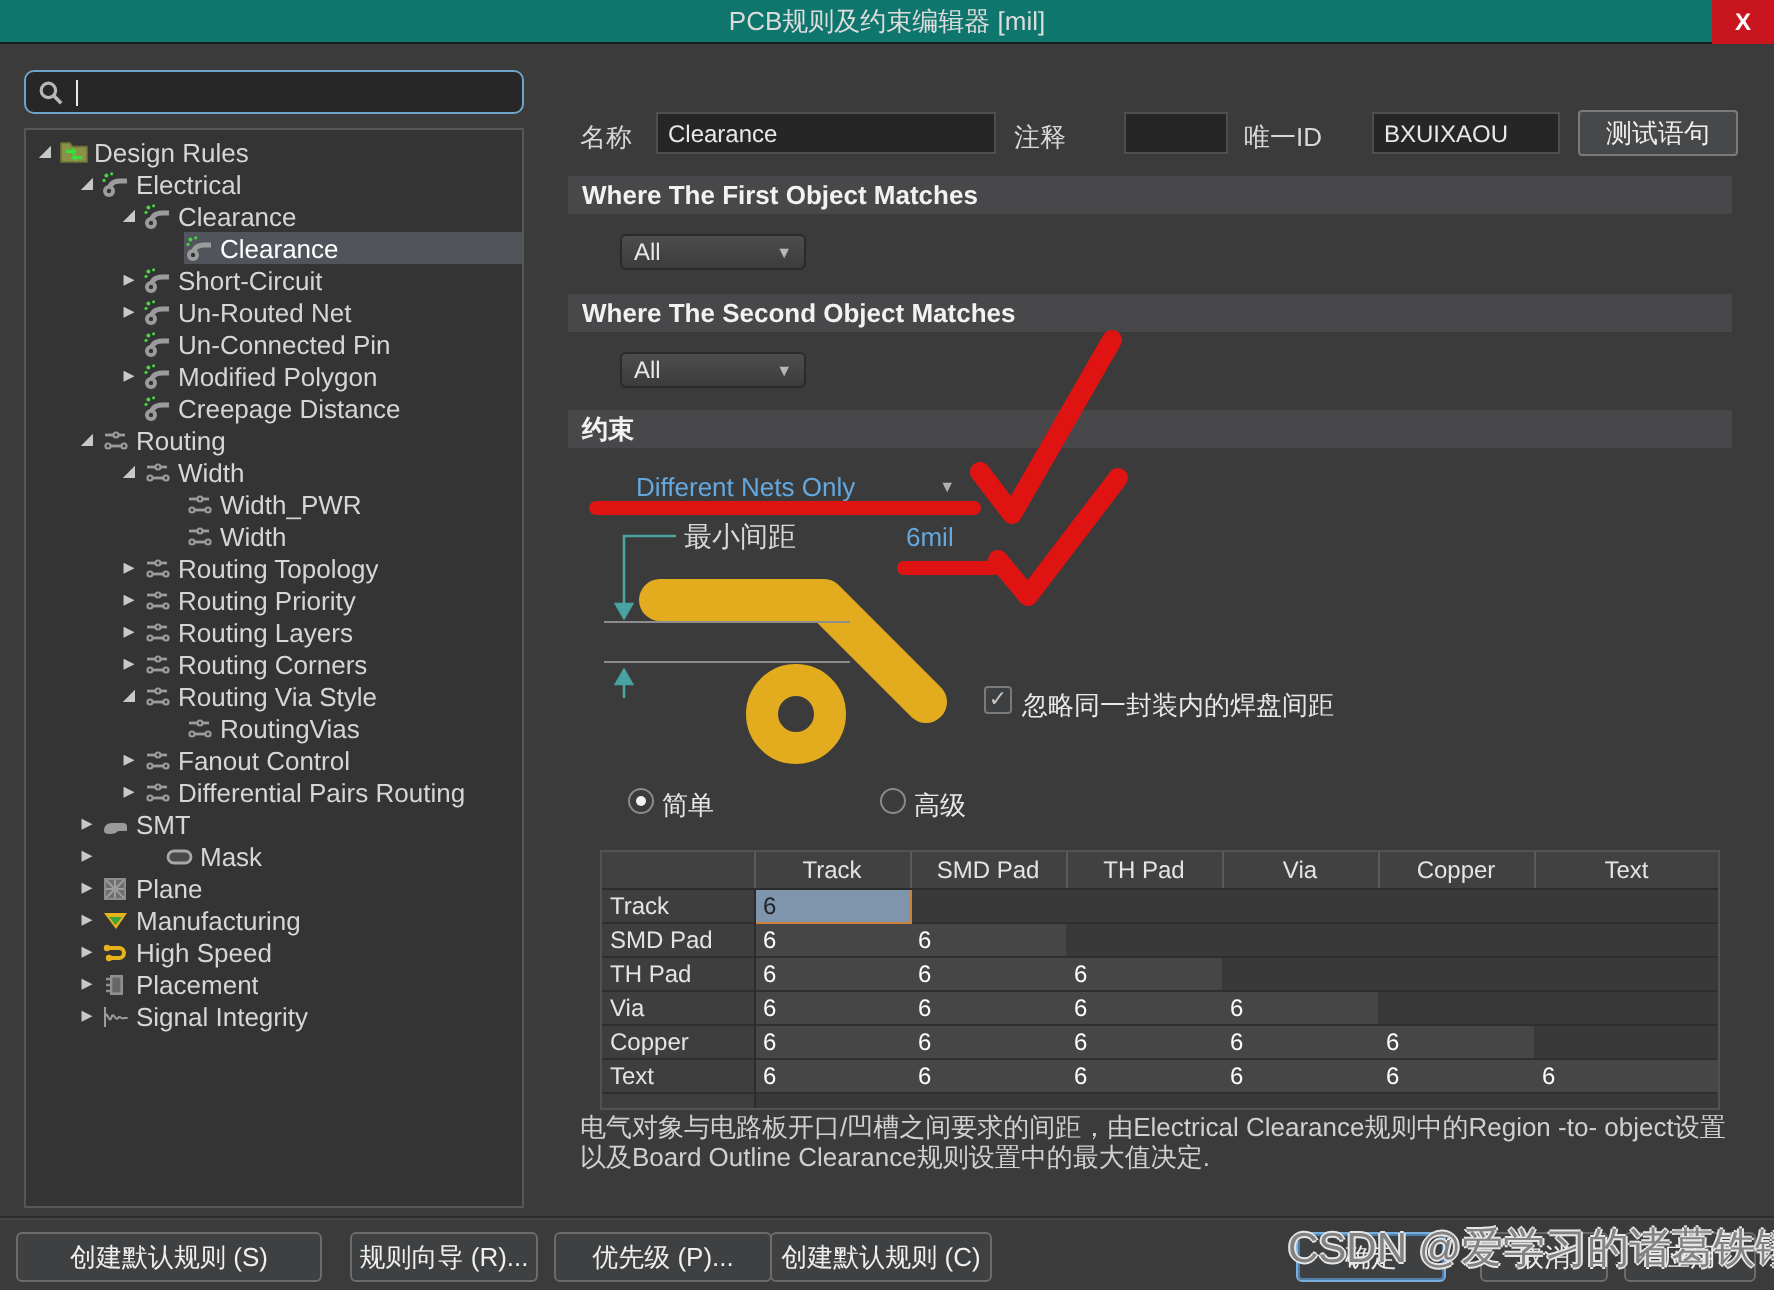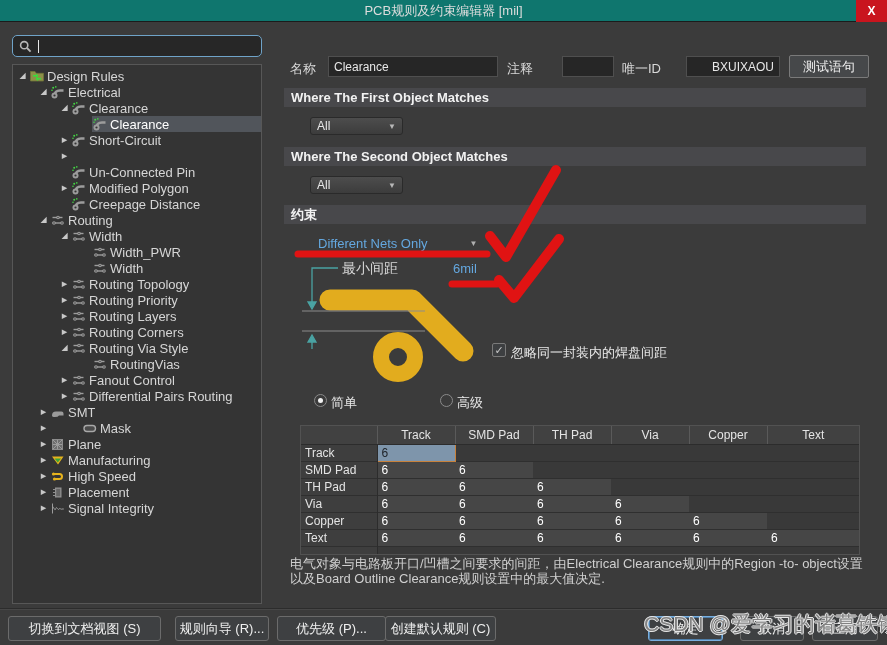--- a/index.html
+++ b/index.html
@@ -159,66 +159,79 @@
             <circle cx="2.2" cy="1.8" r="1" fill="#43d643"></circle>
             <circle cx="4.8" cy="0.9" r="0.8" fill="#43d643"></circle>
             <circle cx="1" cy="4.2" r="0.8" fill="#43d643"></circle>
           </svg>
         </span>
         <span class="lbl">Short-Circuit</span>
       </span>
     </div>
     <div class="tree-row" style="padding-left: 45px;">
       <span class="arrow closed"></span>
-    </div>
-    <div class="tree-row" style="padding-left: 45px;">
-      <span class="arrow none"></span>
       <span class="inner">
         <span class="icon">
           <svg width="14" height="13" viewBox="0 0 14 13">
             <path d="M3.5 10 Q3.5 4.5 9 4.5 L12.5 4.5" stroke="#9c9c9c" stroke-width="2.6" fill="none"></path>
             <circle cx="3.5" cy="9.5" r="3" fill="#9c9c9c"></circle>
             <circle cx="3.5" cy="9.5" r="1.1" fill="#343434"></circle>
             <circle cx="2.2" cy="1.8" r="1" fill="#43d643"></circle>
             <circle cx="4.8" cy="0.9" r="0.8" fill="#43d643"></circle>
             <circle cx="1" cy="4.2" r="0.8" fill="#43d643"></circle>
           </svg>
         </span>
-        <span class="lbl">Un-Connected Pin</span>
-      </span>
-    </div>
-    <div class="tree-row" style="padding-left: 45px;">
-      <span class="arrow closed"></span>
+        <span class="lbl">Un-Routed Net</span>
+      </span>
+    </div>
+    <div class="tree-row" style="padding-left: 45px;">
+      <span class="arrow none"></span>
       <span class="inner">
         <span class="icon">
           <svg width="14" height="13" viewBox="0 0 14 13">
             <path d="M3.5 10 Q3.5 4.5 9 4.5 L12.5 4.5" stroke="#9c9c9c" stroke-width="2.6" fill="none"></path>
             <circle cx="3.5" cy="9.5" r="3" fill="#9c9c9c"></circle>
             <circle cx="3.5" cy="9.5" r="1.1" fill="#343434"></circle>
             <circle cx="2.2" cy="1.8" r="1" fill="#43d643"></circle>
             <circle cx="4.8" cy="0.9" r="0.8" fill="#43d643"></circle>
             <circle cx="1" cy="4.2" r="0.8" fill="#43d643"></circle>
           </svg>
         </span>
-        <span class="lbl">Modified Polygon</span>
-      </span>
-    </div>
-    <div class="tree-row" style="padding-left: 45px;">
-      <span class="arrow none"></span>
+        <span class="lbl">Un-Connected Pin</span>
+      </span>
+    </div>
+    <div class="tree-row" style="padding-left: 45px;">
+      <span class="arrow closed"></span>
       <span class="inner">
         <span class="icon">
           <svg width="14" height="13" viewBox="0 0 14 13">
             <path d="M3.5 10 Q3.5 4.5 9 4.5 L12.5 4.5" stroke="#9c9c9c" stroke-width="2.6" fill="none"></path>
             <circle cx="3.5" cy="9.5" r="3" fill="#9c9c9c"></circle>
             <circle cx="3.5" cy="9.5" r="1.1" fill="#343434"></circle>
             <circle cx="2.2" cy="1.8" r="1" fill="#43d643"></circle>
             <circle cx="4.8" cy="0.9" r="0.8" fill="#43d643"></circle>
             <circle cx="1" cy="4.2" r="0.8" fill="#43d643"></circle>
           </svg>
         </span>
+        <span class="lbl">Modified Polygon</span>
+      </span>
+    </div>
+    <div class="tree-row" style="padding-left: 45px;">
+      <span class="arrow none"></span>
+      <span class="inner">
+        <span class="icon">
+          <svg width="14" height="13" viewBox="0 0 14 13">
+            <path d="M3.5 10 Q3.5 4.5 9 4.5 L12.5 4.5" stroke="#9c9c9c" stroke-width="2.6" fill="none"></path>
+            <circle cx="3.5" cy="9.5" r="3" fill="#9c9c9c"></circle>
+            <circle cx="3.5" cy="9.5" r="1.1" fill="#343434"></circle>
+            <circle cx="2.2" cy="1.8" r="1" fill="#43d643"></circle>
+            <circle cx="4.8" cy="0.9" r="0.8" fill="#43d643"></circle>
+            <circle cx="1" cy="4.2" r="0.8" fill="#43d643"></circle>
+          </svg>
+        </span>
         <span class="lbl">Creepage Distance</span>
       </span>
     </div>
     <div class="tree-row" style="padding-left: 24px;">
       <span class="arrow open"></span>
       <span class="inner">
         <span class="icon">
           <svg width="14" height="13" viewBox="0 0 14 13">
             <line x1="1.5" y1="3.5" x2="11.5" y2="3.5" stroke="#9c9c9c" stroke-width="1.4"></line>
             <circle cx="7" cy="3.5" r="1.8" fill="#9c9c9c"></circle>
@@ -516,21 +529,21 @@
         <span class="lbl">Signal Integrity</span>
       </span>
     </div>
   </div>
 
 <span class="abs field-label" style="left:290px;top:60px;">名称</span>
 <input class="abs tinput" style="left: 328px; top: 56px; width: 170px;" value="Clearance">
 <span class="abs field-label" style="left:507px;top:60px;">注释</span>
 <input class="abs tinput" style="left: 562px; top: 56px; width: 52px;" value="">
 <span class="abs field-label" style="left:622px;top:60px;">唯一ID</span>
-<input class="abs tinput" style="left: 686px; top: 56px; width: 94px; text-align: right;" value="BXUIXAOU">
+<input class="abs tinput" style="left: 686px; top: 56px; width: 94px;" value="BXUIXAOU">
 <button class="abs btn-test" style="left:789px;top:55px;width:80px;">测试语句</button>
 
 <div class="abs sect-header" style="left:284px;top:88px;width:582px;">Where The First Object Matches</div>
 <div class="abs dropdown" style="left:310px;top:117px;width:93px;">
   <span>All</span>
   <span class="dd-arrow">▼</span>
 </div>
 <div class="abs sect-header" style="left:284px;top:147px;width:582px;">Where The Second Object Matches</div>
 <div class="abs dropdown" style="left:310px;top:176px;width:93px;">
   <span>All</span>
@@ -661,21 +674,21 @@
           <td class="inactive"></td>
         </tr>
       </tbody>
   </table>
 </div>
 
 <div class="abs descr" style="left:290px;top:556px;width:584px;">电气对象与电路板开口/凹槽之间要求的间距，由Electrical Clearance规则中的Region -to- object设置以及Board Outline Clearance规则设置中的最大值决定.</div>
 
 <div class="footer-divider"></div>
 <div id="footer">
-    <button class="footer-btn" style="left: 8px; width: 153px;">切换到文档视图 (S)</button>
+    <button class="footer-btn" style="left: 8px; width: 153px;">创建默认规则 (S)</button>
     <button class="footer-btn" style="left: 175px; width: 94px;">规则向导 (R)...</button>
     <button class="footer-btn" style="left: 277px; width: 109px;">优先级 (P)...</button>
     <button class="footer-btn" style="left: 385px; width: 111px;">创建默认规则 (C)</button>
     <button class="footer-btn focused" style="left: 648px; width: 75px;">确定</button>
     <button class="footer-btn" style="left: 740px; width: 64px;">取消</button>
     <button class="footer-btn" style="left: 812px; width: 66px;">应用</button>
   </div>
 <div class="watermark">CSDN @爱学习的诸葛铁锤</div>
 
 <svg class="anno" width="887" height="645" viewBox="0 0 887 645">

